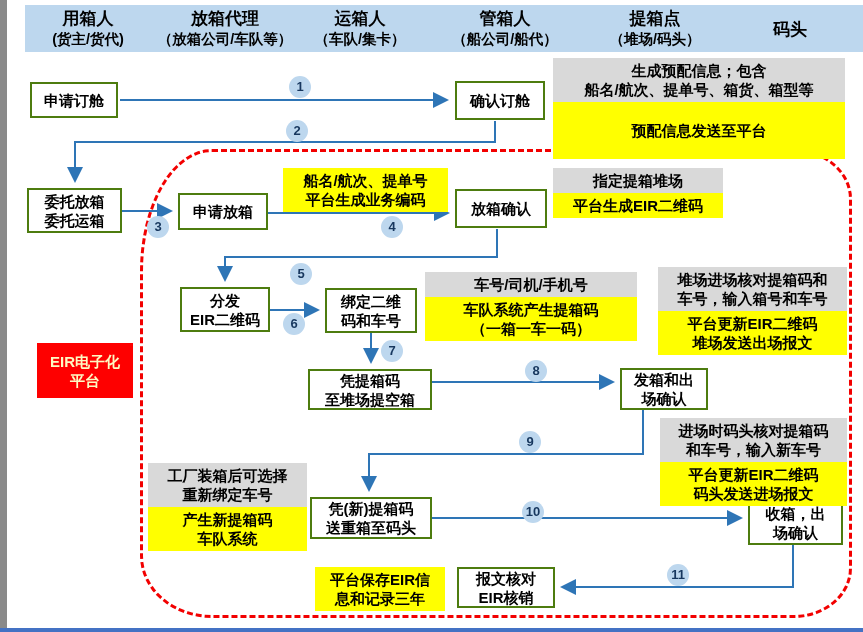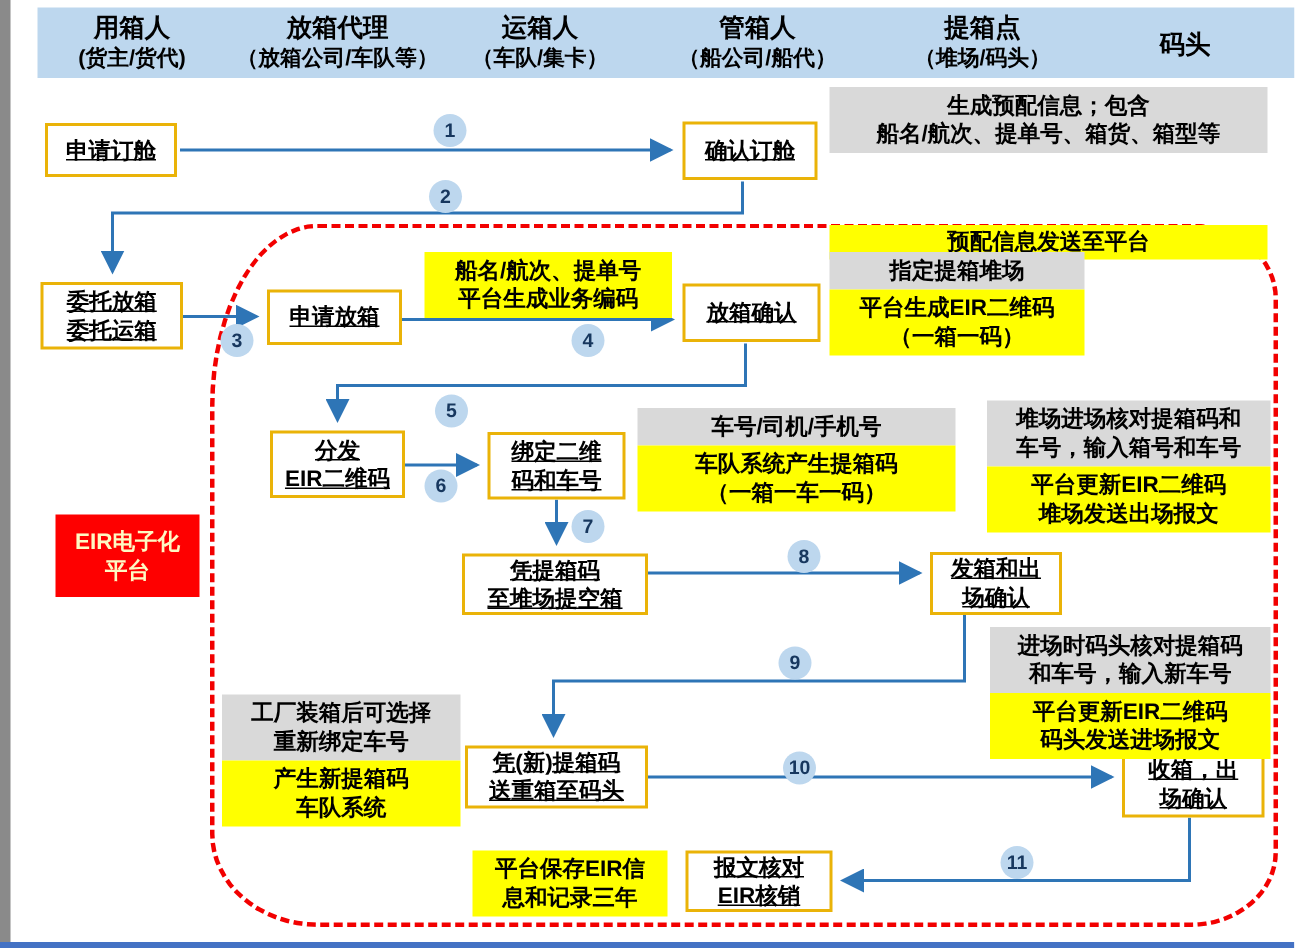--- a/index.html
+++ b/index.html
@@ -13,27 +13,27 @@
   .hcol .t{display:block;font-size:17px;line-height:21px;}
   .hcol .s{display:block;font-size:14.5px;line-height:20px;}
   .hcol.dock .t{margin-top:11px;}
 
   .boundary{position:absolute;left:140px;top:149px;width:712px;height:469px;box-sizing:border-box;
             border:3px dashed #F20000;border-radius:72px 58px 58px 72px / 122px 50px 50px 62px;z-index:1;}
 
   svg.arrows{position:absolute;left:0;top:0;z-index:2;}
   .ar{fill:none;stroke:#2E75B6;stroke-width:2;marker-end:url(#ah);}
 
-  .pbox{position:absolute;background:#fff;border:2px solid #eab308;box-sizing:border-box;z-index:3;
+  .pbox{position:absolute;background:#fff;border:2px solid #4d7c0f;box-sizing:border-box;z-index:3;
         display:flex;flex-direction:column;align-items:center;justify-content:center;
-        font-size:15px;font-weight:bold;line-height:19px;text-align:center;text-decoration:underline;}
+        font-size:15px;font-weight:bold;line-height:19px;text-align:center;}
   .note{position:absolute;z-index:3;text-align:center;font-weight:bold;font-size:15px;line-height:19px;}
   .note .g{background:#D9D9D9;padding:3px 2px;}
   .note .y{background:#FFFF00;padding:3px 2px;}
-  .note .pad{padding:2px 2px;margin-top:48px;}
+  .note .pad{padding:19px 2px;}
   .ln{display:block;white-space:nowrap;}
 
   .platform{position:absolute;left:37px;top:343px;width:96px;height:55px;background:#FE0000;color:#fef9c3;
             display:flex;flex-direction:column;align-items:center;justify-content:center;
             font-size:15px;font-weight:bold;line-height:19px;text-align:center;z-index:3;}
 
   .step{position:absolute;width:22px;height:22px;border-radius:50%;background:#BDD7EE;color:#17375E;
         font-size:13px;font-weight:bold;text-align:center;line-height:22px;z-index:4;}
 </style>
 </head>
@@ -151,21 +151,20 @@
       <span class="ln">平台生成业务编码</span>
     </div>
   </div>
 
   <div class="note" style="left:553px;top:168px;width:170px;">
     <div class="g">
       <span class="ln">指定提箱堆场</span>
     </div>
     <div class="y">
       <span class="ln">平台生成EIR二维码</span>
-      <span class="ln">（一箱一码）</span>
     </div>
   </div>
 
   <div class="note" style="left:425px;top:272px;width:212px;">
     <div class="g">
       <span class="ln">车号/司机/手机号</span>
     </div>
     <div class="y">
       <span class="ln">车队系统产生提箱码</span>
       <span class="ln">（一箱一车一码）</span>

